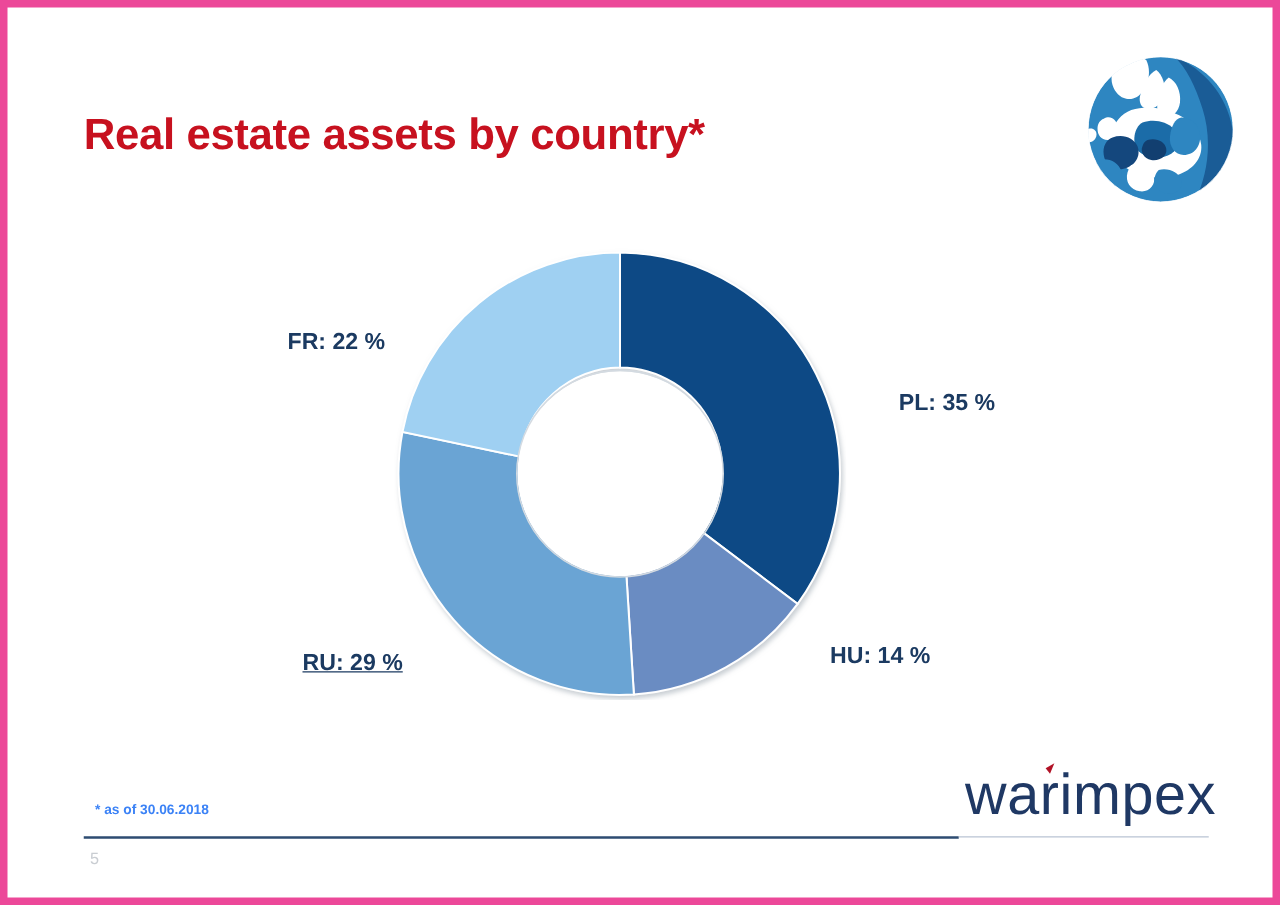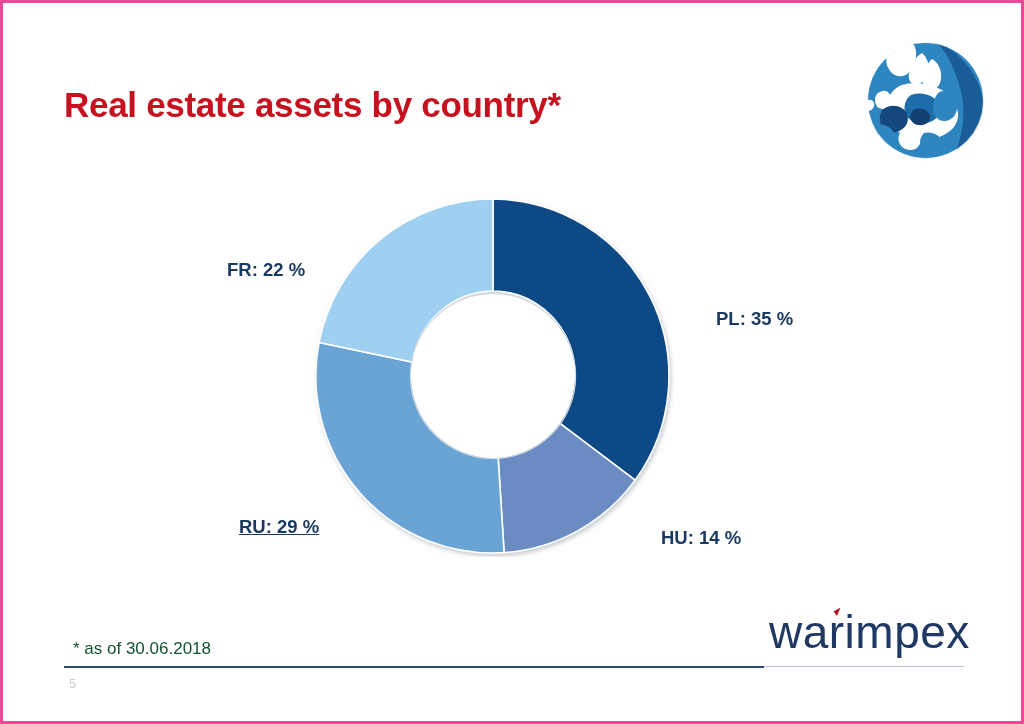--- a/index.html
+++ b/index.html
@@ -10,21 +10,21 @@
   body {
     font-family: "Liberation Sans", sans-serif;
   }
   #slide {
     position: relative;
     width: 1024px;
     height: 724px;
     background: #ffffff;
     overflow: hidden;
     box-sizing: border-box;
-    border: 3px solid #ec4899;
+    border: 6px solid #ec4899;
   }
 
   
   #title {
     position: absolute;
     left: 61px;
     top: 82px;
     font-size: 35px;
     font-weight: bold;
     color: #c7111f;
@@ -61,31 +61,32 @@
 
   .slice-label {
     position: absolute;
     font-size: 18.5px;
     font-weight: bold;
     color: #1b3a61;
     white-space: nowrap;
   }
   #label-fr { left: 208px; top: 76px; }
   #label-pl { left: 669px; top: 125px; margin-left: 28px; }
-  #label-hu { left: 642px; top: 327px; margin-top: 17px; }
+  #label-hu { left: 642px; top: 327px; }
   #label-ru { left: 220px; top: 333px; text-decoration: underline; }
 
   
   #footnote {
     position: absolute;
     left: 70px;
     top: 636px;
-    font-size: 17px;
-    color: #14532d;
+    font-size: 11px;
+    color: #3b82f6;
     white-space: nowrap;
+    font-weight: bold;
   }
   #footer-rule {
     position: absolute;
     left: 61px;
     top: 663px;
     width: 700px;
     height: 2px;
     background: #2e4c72;
   }
   #footer-rule-right {

